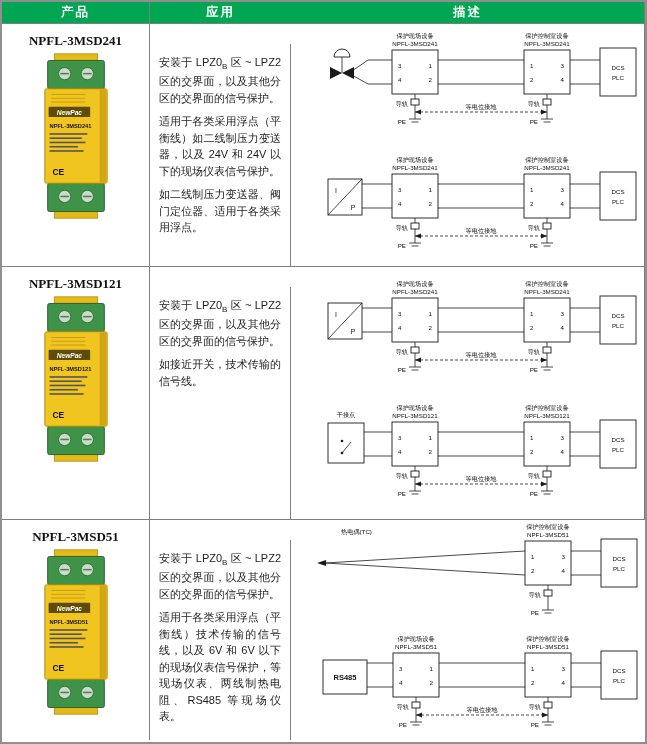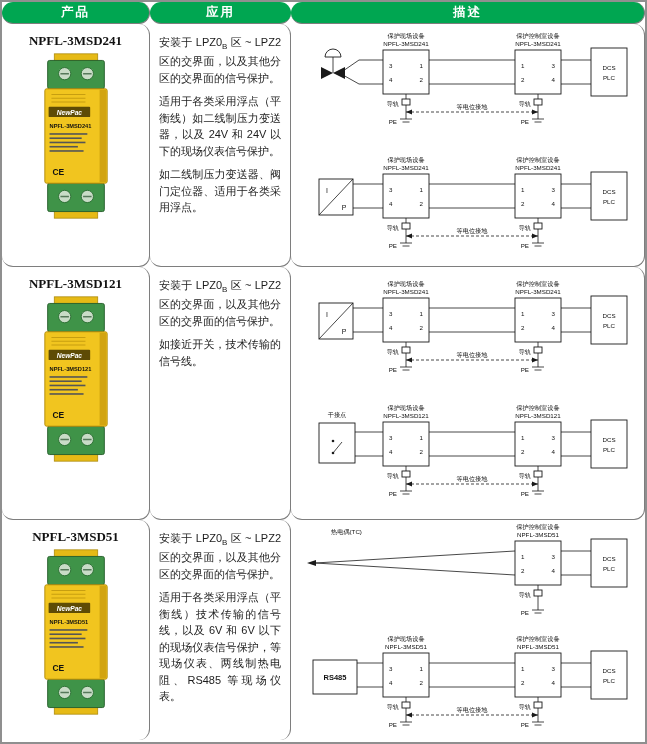--- a/index.html
+++ b/index.html
@@ -19,46 +19,45 @@
     grid-template-columns:148px 141px 354px;
     grid-template-rows:22px 243px 253px 220px;
     width:643px; height:740px;
   }
   .cell {
     border-right:1px solid #7e7e7e;
     border-bottom:1px solid #7e7e7e;
     background:#fff;
     overflow:hidden;
     position:relative;
-    border-radius:11px;
   }
   .c3 { border-right:none; }
   .r3 { border-bottom:none; }
   .th {
     background:#00a651;
     color:#fff;
     font-weight:bold;
     font-size:12.5px;
     display:flex; align-items:center; justify-content:center;
     letter-spacing:2px;
   }
   .product { text-align:center; padding-top:5px; }
   .model-title {
     font-family:"Liberation Serif","DejaVu Serif",serif;
     font-size:13px; font-weight:bold; color:#111;
     margin:4px 0 2px 0;
   }
   svg.device { width:98px; height:170px; display:block; margin:2px auto 0 auto; }
-  .desc { padding:10px 9px; font-size:11px; line-height:1.5; text-align:justify; color:#1c1c1c; }
+  .desc { padding:10px 9px; font-size:11px; line-height:1.5; text-align:justify; color:#1c1c1c;margin-top:20px; }
   .desc p { margin-bottom:7px; }
   .desc p:empty { display:none; }
   .desc sub { font-size:8px; }
   .app {
     display:flex; flex-direction:column;
-    align-items:flex-start; justify-content:center;
+    align-items:flex-end; justify-content:center;
     gap:16px; padding:2px 0;
   }
   .app.tight { gap:4px; padding:0; }
   svg.diagram { width:344px; height:108px; display:block; }
   svg text { font-family:"Liberation Sans","DejaVu Sans",sans-serif; }
 </style>
 </head>
 <body>
 
 <div class="page">

